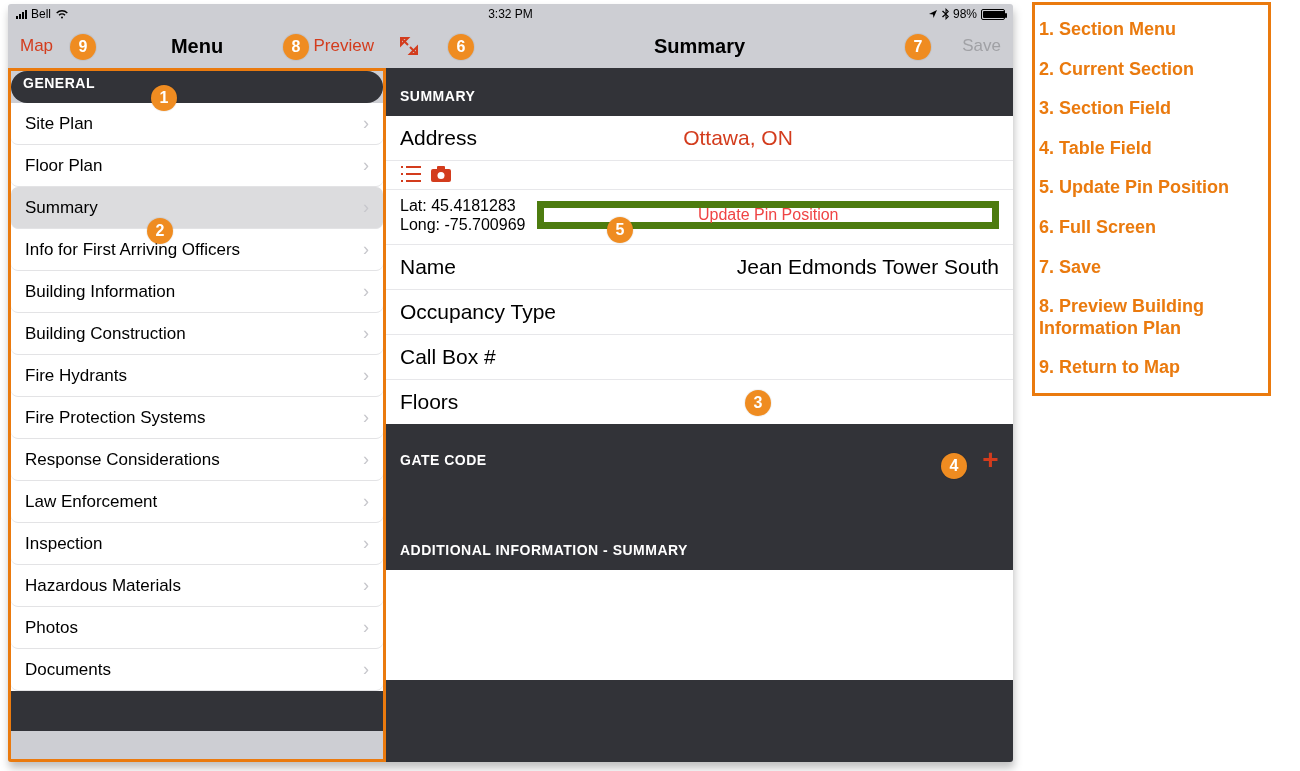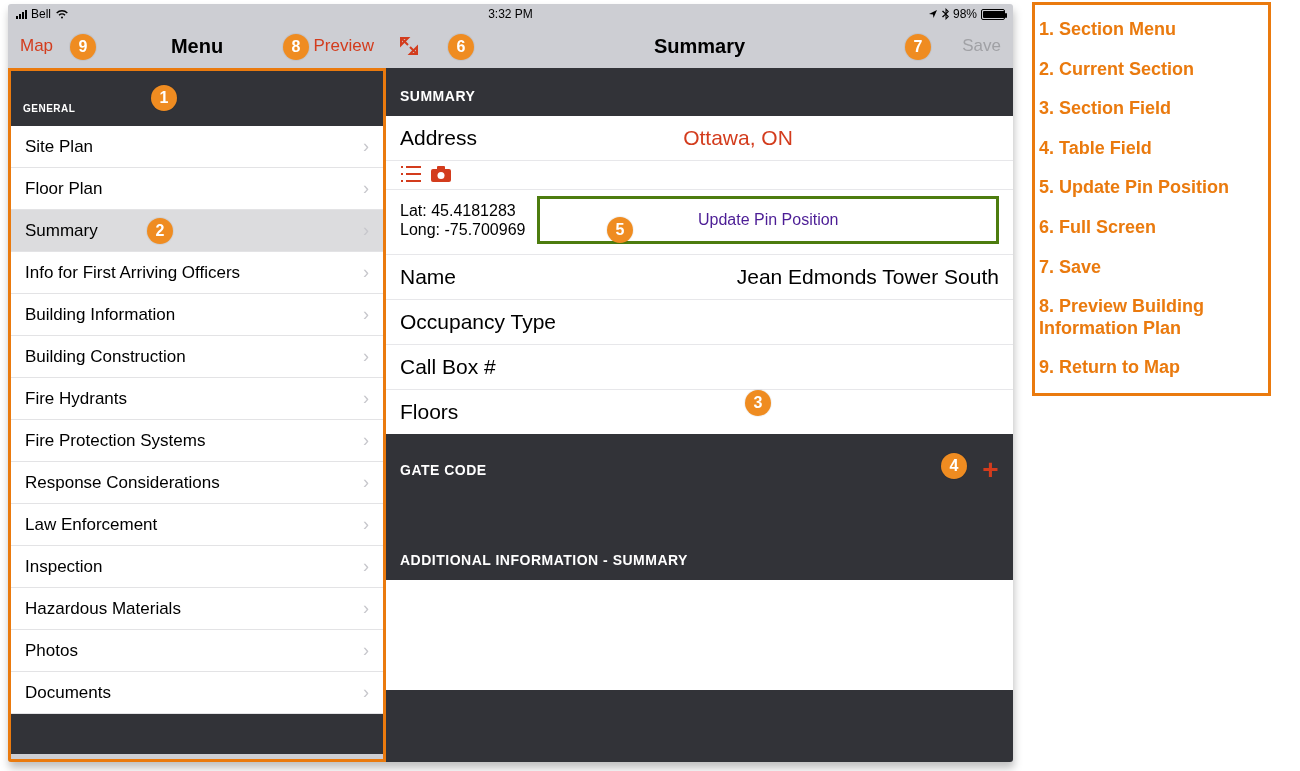--- a/index.html
+++ b/index.html
@@ -52,38 +52,38 @@
   
   .navbar { height: 44px; display:flex; align-items:center; justify-content:center; position:relative; }
   .nav-title { font-size: 20px; font-weight:600; color:#000; }
   .nav-left-btn { position:absolute; left:12px; color:#d33c1d; font-size:17px; }
   .nav-right-btn { position:absolute; right:12px; color:#d33c1d; font-size:17px; }
   .nav-right-btn.disabled { color:#a0a1a5; }
   .fullscreen-icon { position:absolute; left:12px; width:22px; height:22px; }
 
   
   .menu-border { border: 3px solid #ea7a0e; }
-  .section-hdr { background:#323338; color:#fff; font-size:10px; font-weight:600; letter-spacing:0.5px; padding: 32px 12px 12px 12px; }
+  .section-hdr { background:#323338; color:#fff; font-size:14px; font-weight:600; letter-spacing:0.5px; padding: 4px 12px 12px 12px; border-radius: 20px; }
   .menu-list { background:#fff; }
-  .menu-item { display:flex; align-items:center; justify-content:space-between; padding:0 14px; height:42px; border-bottom:1px solid #e3e3e5; font-size:17px; color:#000;}
+  .menu-item { display:flex; align-items:center; justify-content:space-between; padding:0 14px; height:42px; border-bottom:1px solid #e3e3e5; font-size:17px; color:#000;border-radius:7px;}
   .menu-item.selected { background:#dcdcde; }
   .chev { color:#c7c7cc; font-size:18px; }
   .menu-footer { background:#323338; height:40px; }
 
   
   .content { flex:1; display:flex; flex-direction:column; overflow:hidden; }
   .block-dark { background:#323338; color:#fff; font-size:14px; font-weight:600; letter-spacing:0.5px; padding:20px 14px 12px 14px; display:flex; align-items:center; justify-content:space-between; }
   .block-white { background:#fff; }
   .field { padding:10px 14px; border-bottom:1px solid #e7e7ea; font-size:21px; color:#000; position:relative; display:flex; justify-content:space-between; align-items:center; }
   .field.noborder { border-bottom:none;text-align:center; }
   .field .value.accent { color:#d33c1d; }
   .toolbar-icons { display:flex; gap:8px; padding:4px 14px 6px 14px; background:#fff; border-bottom:1px solid #e7e7ea;}
   .latlong-row { display:flex; align-items:center; padding:6px 14px 10px 14px; background:#fff; border-bottom:1px solid #e7e7ea; gap:12px;}
   .latlong { font-size:16px; line-height:1.2; }
-  .pin-btn { flex:1; border:3px solid #4d7c0f; height:48px; display:flex; align-items:center; justify-content:center; color:#4c1d95; font-size:16px; background:#fff;}
+  .pin-btn { flex:1; border:7px solid #4d7c0f; height:28px; display:flex; align-items:center; justify-content:center; color:#ef4444; font-size:16px; background:#fff;}
   .plus { color:#d33c1d; font-size:28px; font-weight:700; }
   .add-info-body { background:#fff; height:110px; }
   .gate-space { background:#323338; height:34px; }
 
   
   .callout { position:absolute; width:26px; height:26px; border-radius:50%; background:#ef8c21; color:#fff; display:flex; align-items:center; justify-content:center; font-size:16px; font-weight:700; z-index:50; box-shadow:0 0 0 1px rgba(0,0,0,0.05);}
   
   
   .legend { position:absolute; left:1032px; top:2px; width:239px; border:3px solid #ea7a0e; padding:14px 14px 14px 4px; background:#fff; }
   .legend-item { color:#ea7a0e; font-weight:700; font-size:18px; line-height:1.2; margin-bottom:18px; }

